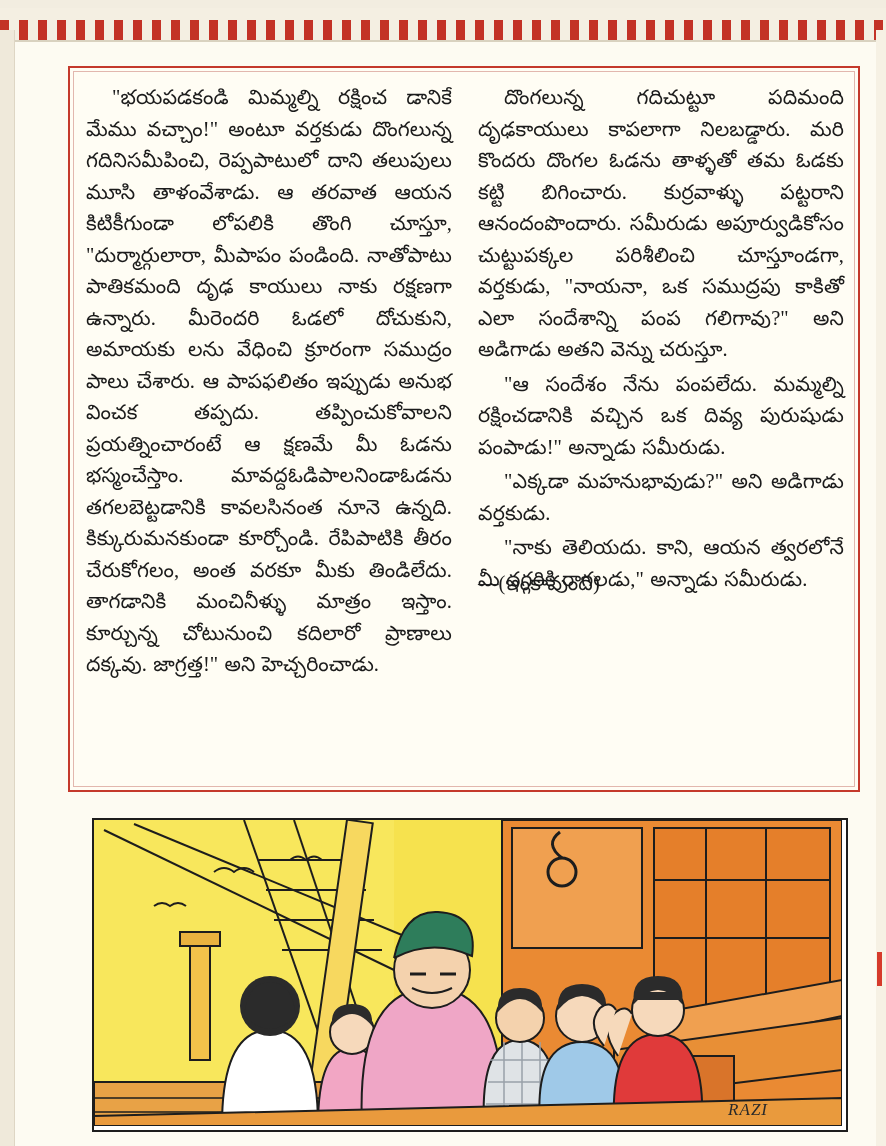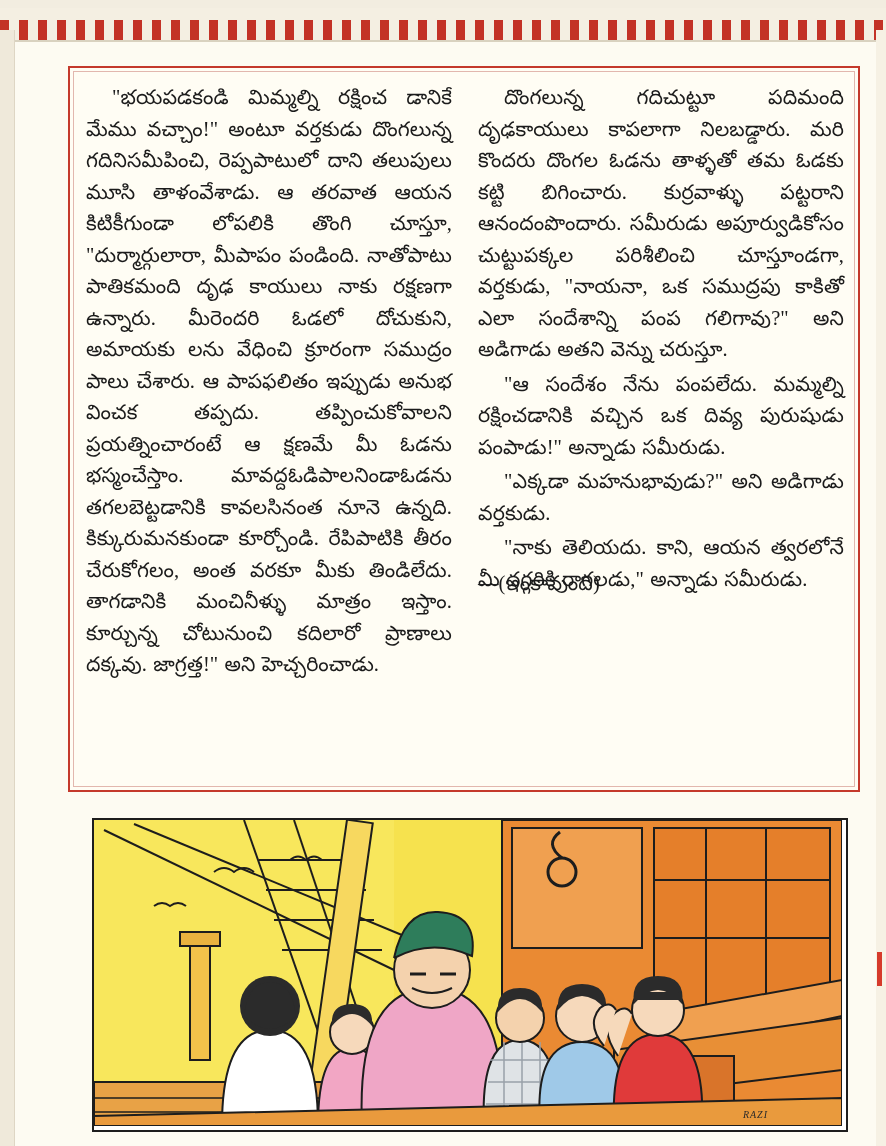--- a/index.html
+++ b/index.html
@@ -142,21 +142,21 @@
     background: #ffffff;
     overflow: hidden;
   }
   .ill-svg { display: block; }
 
   .signature {
     position: absolute;
     right: 78px;
     bottom: 10px;
     font-family: "Liberation Serif", serif;
-    font-size: 10px;
+    font-size: 17px;
     font-style: italic;
     color: #2a2a2a;
     letter-spacing: 1px;
   }
 
   .red-tick {
     position: absolute;
     right: 4px;
     top: 952px;
     width: 5px;

